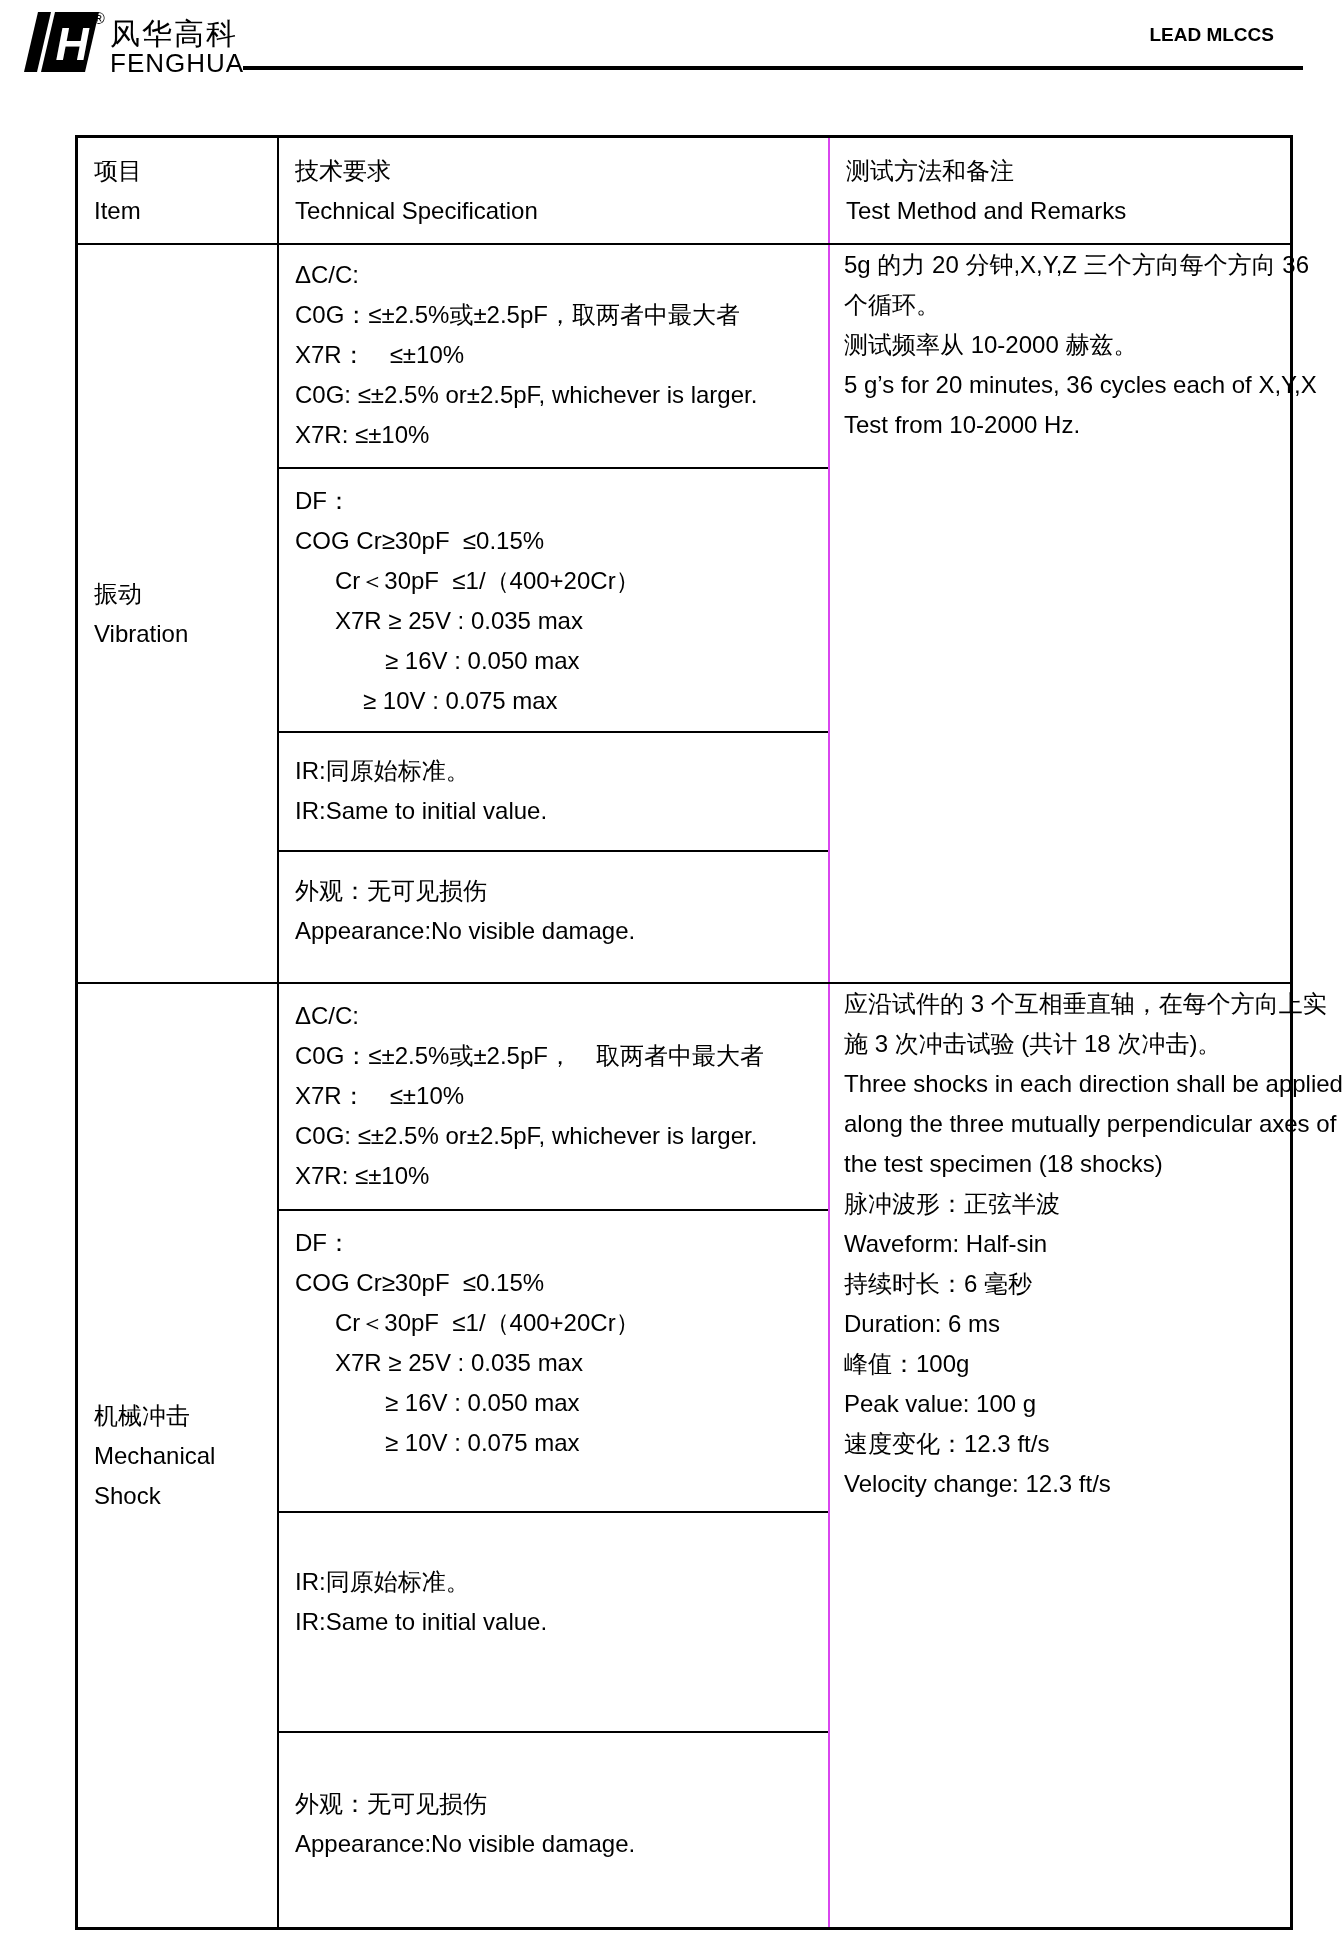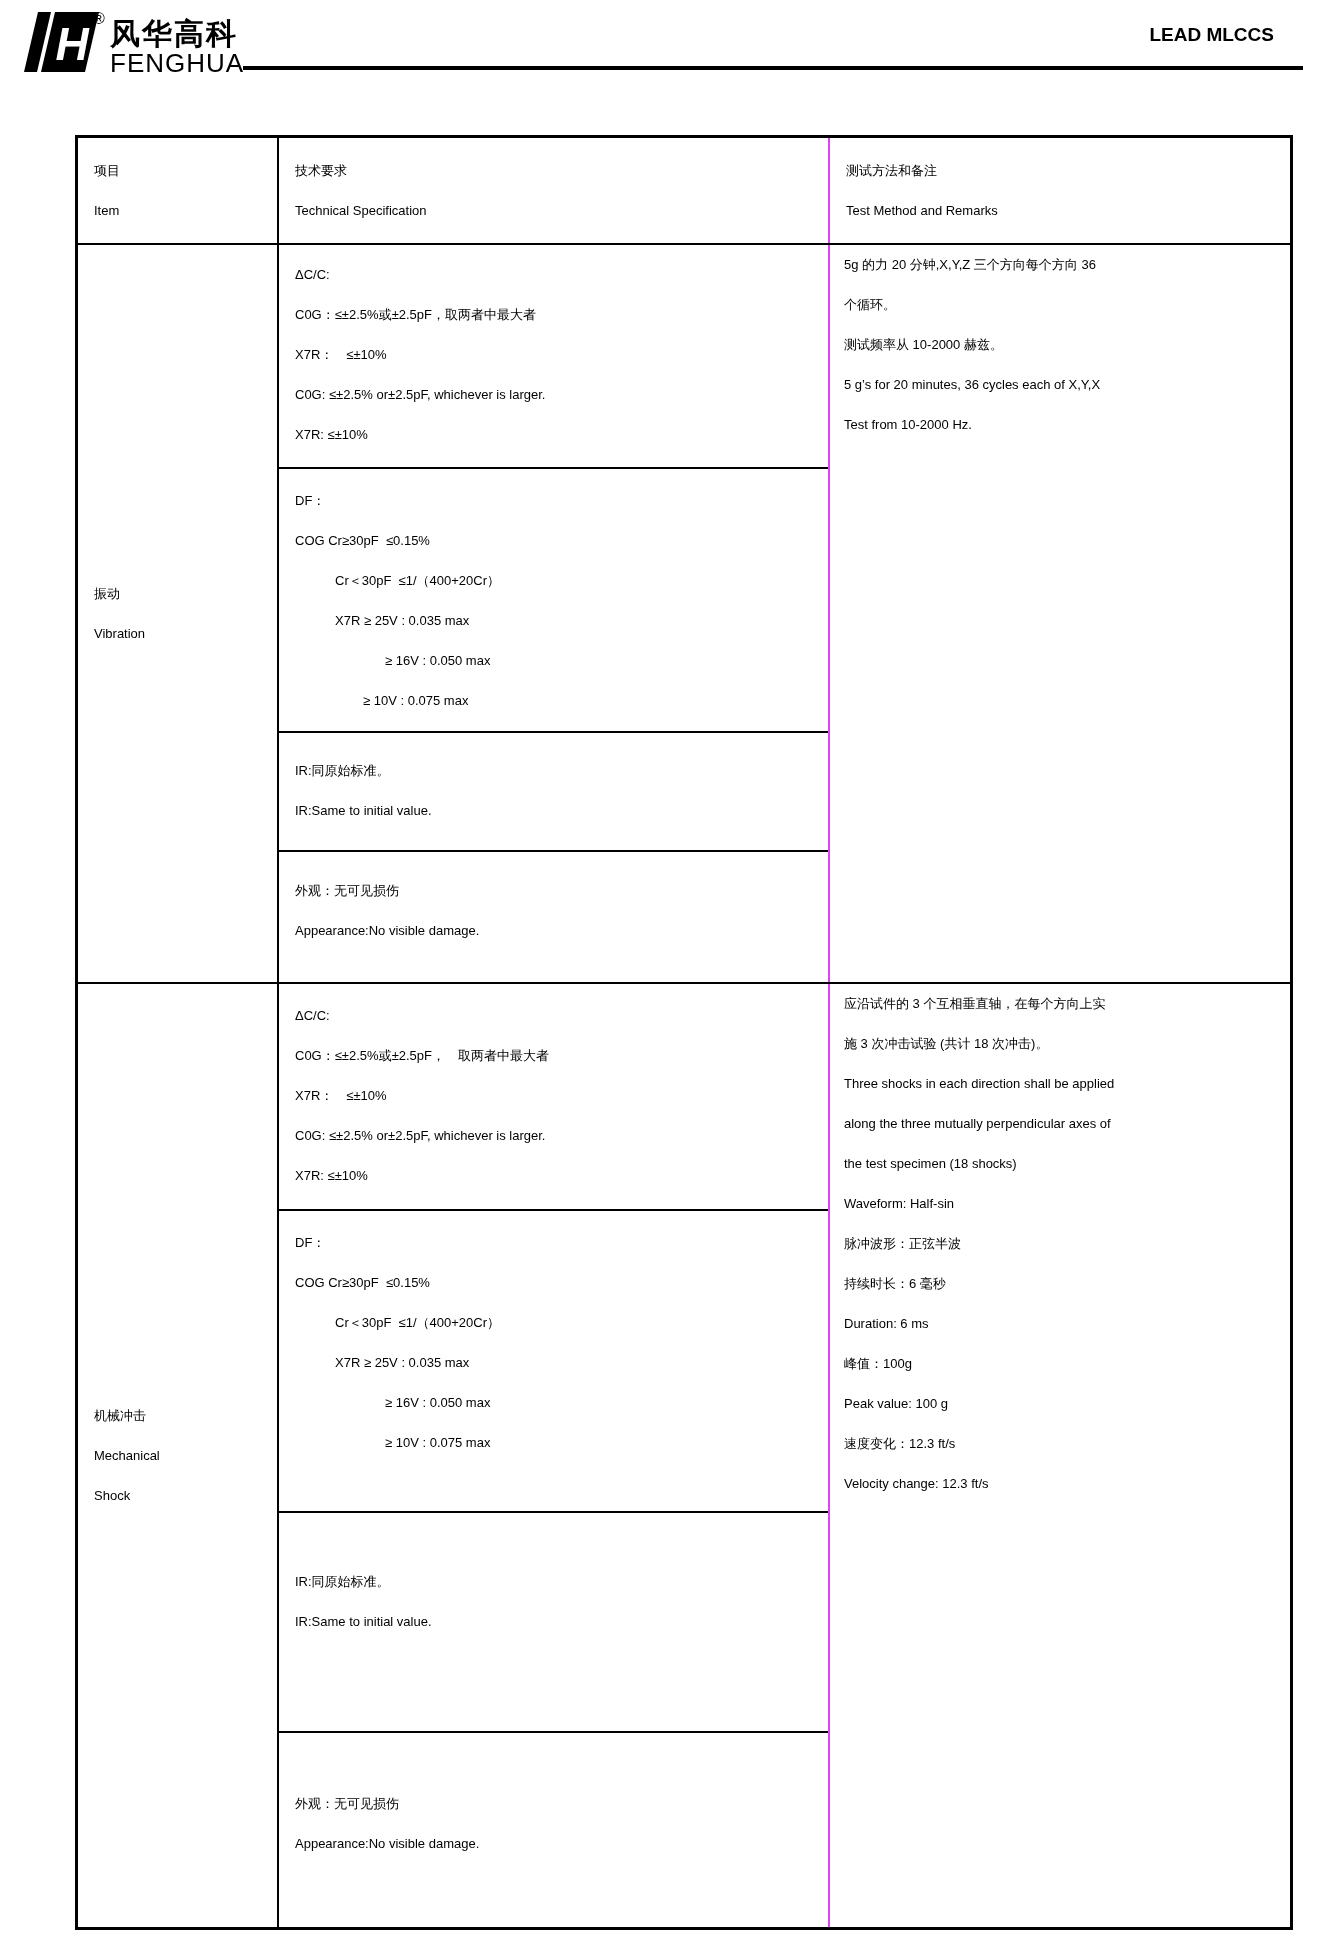--- a/index.html
+++ b/index.html
@@ -1,23 +1,23 @@
 <!DOCTYPE html>
 <html><head>
 <meta charset="utf-8">
 <style>
   *{margin:0;padding:0;box-sizing:border-box}
   html,body{width:1344px;height:1957px;background:#fff}
   body{font-family:"Liberation Sans","DejaVu Sans",sans-serif;color:#000;position:relative;overflow:hidden}
-  .ln{line-height:40px;font-size:13px;white-space:pre}
+  .ln{line-height:40px;font-size:24px;white-space:pre}
   
   .page-header{position:absolute;left:0;top:0;width:1344px;height:100px}
   .logo-mark{position:absolute;left:22px;top:10px}
   .reg{position:absolute;left:93px;top:10px;font-size:16px}
-  .brand-cn{position:absolute;left:110px;top:14px;font-size:30px;font-weight:bold;letter-spacing:2px}
+  .brand-cn{position:absolute;left:110px;top:14px;font-size:30px;font-weight:normal;letter-spacing:2px}
   .brand-en{position:absolute;left:110px;top:48px;font-size:26px;font-weight:normal;letter-spacing:1px}
   .doc-title{position:absolute;right:70px;top:24px;font-size:19px;font-weight:bold}
   .header-rule{position:absolute;left:243px;top:66px;width:1060px;height:4px;background:#000}
   
   .spec-table{position:absolute;left:75px;top:135px;width:1218px;height:1795px;border:3px solid #000;display:flex;flex-direction:column}
   .t-row{display:flex;flex-direction:row;width:100%}
   .t-row + .t-row{border-top:2px solid #000}
   .hdr-row{height:105px;flex:none}
   .row-vibration{height:739px;flex:none}
   .row-shock{flex:1}
@@ -144,22 +144,22 @@
         <div class="ln">外观：无可见损伤</div>
         <div class="ln">Appearance:No visible damage.</div>
       </div>
     </div>
     <div class="c3">
       <div class="ln">应沿试件的 3 个互相垂直轴，在每个方向上实</div>
       <div class="ln">施 3 次冲击试验 (共计 18 次冲击)。</div>
       <div class="ln">Three shocks in each direction shall be applied</div>
       <div class="ln">along the three mutually perpendicular axes of</div>
       <div class="ln">the test specimen (18 shocks)</div>
+      <div class="ln">脉冲波形：正弦半波</div>
       <div class="ln">Waveform: Half-sin</div>
-      <div class="ln">脉冲波形：正弦半波</div>
       <div class="ln">持续时长：6 毫秒</div>
       <div class="ln">Duration: 6 ms</div>
       <div class="ln">峰值：100g</div>
       <div class="ln">Peak value: 100 g</div>
       <div class="ln">速度变化：12.3 ft/s</div>
       <div class="ln">Velocity change: 12.3 ft/s</div>
     </div>
   </div>
 
 </div>

